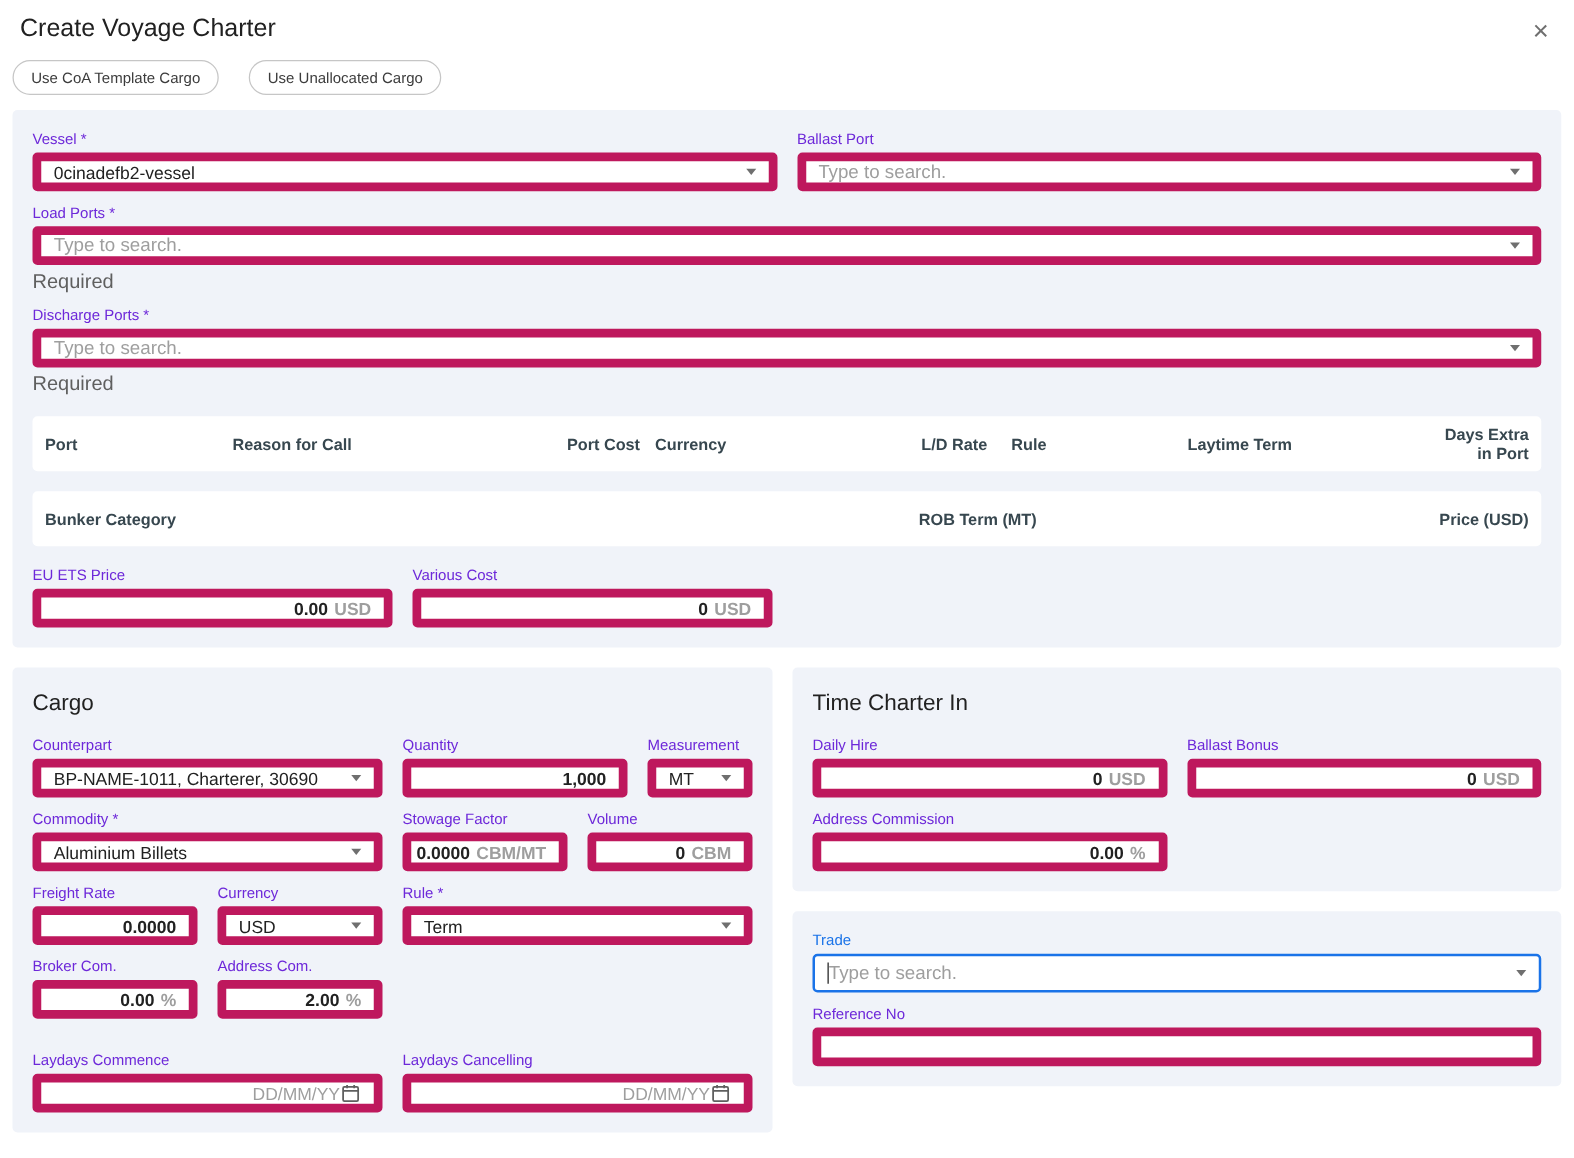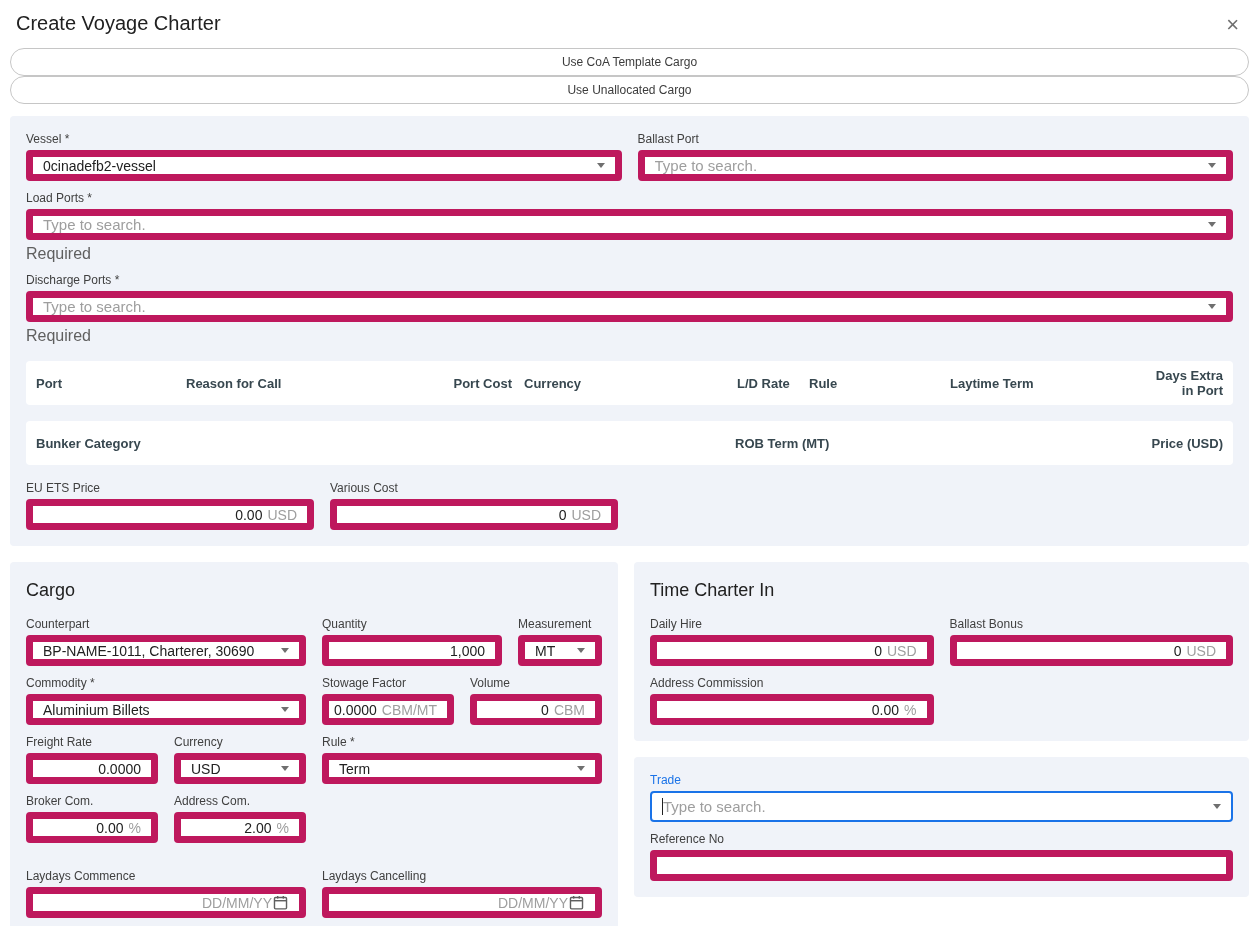--- a/index.html
+++ b/index.html
@@ -6,44 +6,44 @@
   html,body { width: 1259px; height: 926px; }
   body {
     background: #ffffff;
     font-family: "Liberation Sans", sans-serif;
     color: #212121;
     overflow: hidden;
   }
   .header { display: flex; justify-content: space-between; align-items: flex-start; padding: 12px 14px 8px 16px; }
   .title { font-size: 20px; font-weight: 500; color: #212121; }
   .close { font-size: 22px; color: #6f6f6f; line-height: 1; cursor: pointer; padding: 2px 6px; background: none; border: none; font-family: inherit; }
-  .pills { display: flex; gap: 0; margin: 2px 10px 12px 10px; flex-direction: column; }
+  .pills { display: flex; gap: 24px; margin: 2px 10px 12px 10px; }
   .pill {
     border: 1px solid #c6c6c6; border-radius: 16px; background: #fff;
     padding: 6px 14px; font-size: 12px; font-weight: 500; color: #3c3c3c;
     cursor: pointer; font-family: inherit;
   }
   .card { background: #f0f3f9; border-radius: 4px; padding: 16px; }
   .main-card { margin: 0 10px 16px 10px; }
   .grid2 { display: grid; grid-template-columns: 1fr 1fr; gap: 16px; }
   .row { margin-top: 10px; }
-  .label { display: block; font-size: 12px; color: #404040; margin-bottom: 4px; }
+  .label { display: block; font-size: 12px; color: #6d28d9; margin-bottom: 4px; }
   .control {
     background: #fff; border: 7px solid #be185d; border-radius: 4px;
     height: 31px; display: flex; align-items: center; padding: 0 10px;
     font-size: 14px; color: #212121;
   }
   .select { justify-content: space-between; cursor: pointer; }
   .caret { width: 0; height: 0; border-left: 4px solid transparent; border-right: 4px solid transparent; border-top: 5px solid #6f6f6f; margin-left: 8px; flex: none; }
   .search input {
     border: none; outline: none; flex: 1; background: transparent;
     font-family: "Liberation Sans", sans-serif; font-size: 15px; color: #212121; height: 100%;
   }
   .search input::placeholder { color: #9e9e9e; }
-  .numeric { justify-content: flex-end; }
+  .numeric { justify-content: flex-end; font-weight: bold; }
   .numeric .unit { color: #9e9e9e; margin-left: 5px; }
   .helper { font-size: 16px; color: #5f5f5f; margin-top: 5px; }
   .thead {
     background: #fff; border-radius: 4px; height: 44px; margin-top: 16px;
     display: grid; align-items: center; padding: 0 10px;
     font-size: 13px; font-weight: bold; color: #37474f;
   }
   .ports-head { grid-template-columns: 150px 262px 64px 225px 60px 153px 200px 1fr; }
   .ports-head .right, .bunker-head .right { text-align: right; }
   .bunker-head { grid-template-columns: 699px 1fr auto; }

